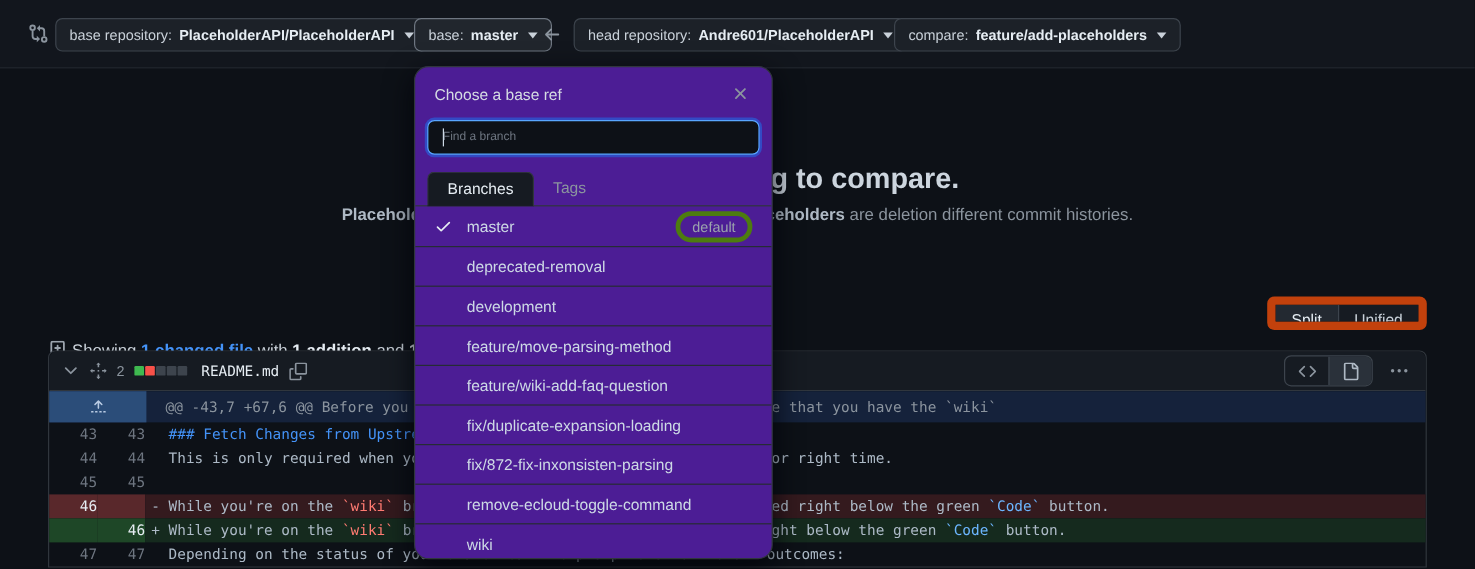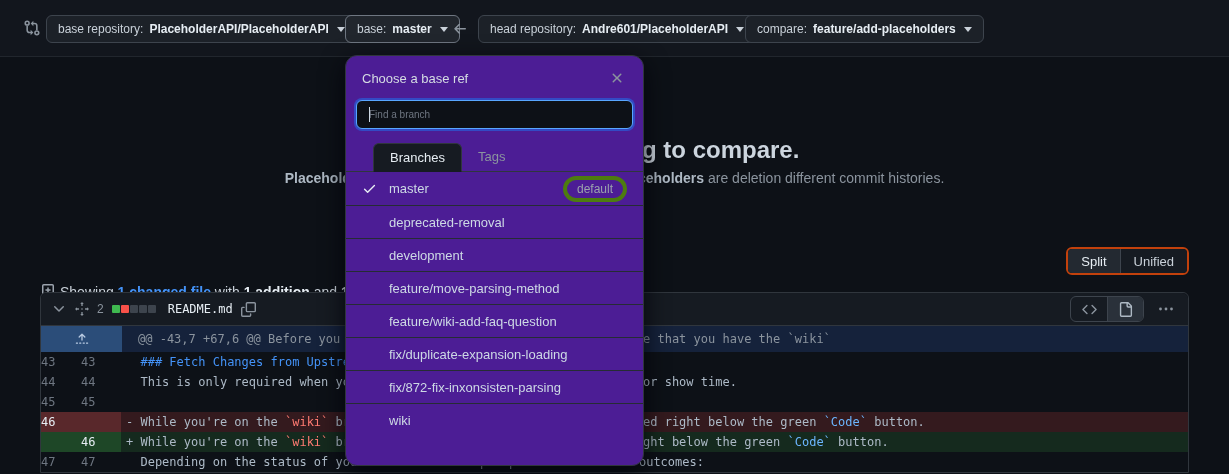--- a/index.html
+++ b/index.html
@@ -39,21 +39,21 @@
     font-size:14px; color:#8b949e; }
   .cmp-sub b { color:#aeb9c4; }
 
   
   .summary { position:absolute; left:40px; top:252px; display:flex; align-items:center;
     font-size:14px; white-space:pre; }
   .summary .ico { margin-right:4px; }
   .summary .link { color:#4493f8; font-weight:bold; cursor:pointer; }
   .summary b { color:#e6edf3; }
   .view-toggle { position:absolute; right:40px; top:247px; height:28px; display:flex;
-    border:2px solid #c2410c; border-radius:6px; overflow:hidden; font-size:13px; }
+    border:7px solid #c2410c; border-radius:6px; overflow:hidden; font-size:13px; }
   .view-toggle .seg { padding:0 13px; line-height:26px; color:#c9d1d9;
     background:#161b22; cursor:pointer; }
   .view-toggle .seg.active { background:#232931; color:#e6edf3; }
   .view-toggle .seg + .seg { border-left:1px solid #3d444d; }
 
   
   .diff-card { position:absolute; left:40px; top:292px; width:1149px;
     border:1px solid #30363d; border-radius:6px 6px 0 0; background:#0d1117; }
   .file-header { height:33px; background:#161b22; border-bottom:1px solid #30363d;
     border-radius:6px 6px 0 0; display:flex; align-items:center; padding:0 10px; gap:8px; }
@@ -72,21 +72,21 @@
   
   .hunk { display:flex; height:26px; background:#15223b; }
   .hunk-gutter { width:81px; background:#2b4d79; display:flex; align-items:center;
     justify-content:center; cursor:pointer; flex:none; }
   .hunk-text { flex:1; position:relative; font-family:"DejaVu Sans Mono", monospace;
     font-size:12px; line-height:26px; color:#8b949e; padding-left:16px; white-space:pre; overflow:hidden; }
   .hunk-text .rfrag { left:521px; }
 
   
   .drow { display:flex; height:20px; font-family:"DejaVu Sans Mono", monospace; font-size:12px; }
-  .drow .num { width:40px; flex:none; text-align:left; line-height:20px; color:#6e7681; }
+  .drow .num { width:40px; flex:none; text-align:right; line-height:20px; color:#6e7681; }
   .drow .code { flex:1; position:relative; line-height:20px; padding-left:5px;
     white-space:pre; color:#adbac7; overflow:hidden; }
   .drow.del .num { background:#59282b; color:#e6edf3; }
   .drow.del .code { background:#341a1e; }
   .drow.add .num { background:#1e4727; color:#e6edf3; }
   .drow.add .code { background:#152a1e; }
   .rfrag { position:absolute; top:0; left:522px; white-space:pre; }
   .md-h { color:#4493f8; }
   .tok-r { color:#ff7b72; }
   .tok-b { color:#6cb6ff;text-align:center; }
@@ -98,21 +98,21 @@
   .rp-head { display:flex; align-items:center; padding:12px 16px 8px; }
   .rp-title { flex:1; font-size:13px; color:#d5dce3; }
   .rp-close { cursor:pointer; padding:2px; }
   .rp-search { padding:4px 10px 14px; position:relative; }
   .rp-input { width:100%; height:29px; background:#0d1117; border:1px solid #58a6ff;
     border-radius:6px; box-shadow:0 0 0 2px rgba(31,111,235,0.55);
     padding:0 12px; font-size:10px; color:#c9d1d9; outline:none;
     font-family:"Liberation Sans", sans-serif; }
   .rp-input::placeholder { color:#6e7681; }
   .rp-caret { position:absolute; left:23px; top:11px; width:1px; height:15px; background:#cdd9e5; }
-  .rp-tabs { display:flex; padding-left:27px; border-bottom:1px solid #30363d; }
+  .rp-tabs { display:flex; padding-left:10px; border-bottom:1px solid #30363d; }
   .rp-tab { font-size:13px; padding:6px 16px; color:#8b949e; cursor:pointer; }
   .rp-tab.active { color:#e6edf3; background:#161b22; border:1px solid #30363d;
     border-bottom:1px solid #161b22; border-radius:6px 6px 0 0; margin-bottom:-1px; }
   .rp-list li { list-style:none; height:33px; display:flex; align-items:center;
     padding:0 16px; cursor:pointer; font-size:13px; color:#cdd9e5; }
   .rp-list li + li { border-top:1px solid #262c34; }
   .check-slot { width:27px; flex:none; display:flex; align-items:center; }
   .badge { margin-left:auto; font-size:12px; color:#9ba3ad; border:4px solid #4d7c0f;
     border-radius:999px; padding:1px 10px; line-height:16px; }
 </style>
@@ -250,21 +250,21 @@
 
   <div>
       <div class="drow ctx">
         <span class="num">43</span>
         <span class="num">43</span>
         <span class="code"><span class="md-h">  ### Fetch Changes from Upstream</span></span>
       </div>
       <div class="drow ctx">
         <span class="num">44</span>
         <span class="num">44</span>
-        <span class="code"><span>  This is only required when yo</span><span class="rfrag"><span>or show time.</span></span></span>
+        <span class="code"><span>  This is only required when yo</span><span class="rfrag"><span>or right time.</span></span></span>
       </div>
       <div class="drow ctx">
         <span class="num">45</span>
         <span class="num">45</span>
         <span class="code"></span>
       </div>
       <div class="drow del">
         <span class="num">46</span>
         <span class="num"></span>
         <span class="code"><span>- While you're on the </span><span class="tok-r">`wiki`</span><span> br</span><span class="rfrag"><span>ed right below the green </span><span class="tok-b">`Code`</span><span> button.</span></span></span>
@@ -328,16 +328,20 @@
       <li>
         <span class="check-slot"></span>
         <span>fix/duplicate-expansion-loading</span>
       </li>
       <li>
         <span class="check-slot"></span>
         <span>fix/872-fix-inxonsisten-parsing</span>
       </li>
       <li>
         <span class="check-slot"></span>
+        <span>remove-ecloud-toggle-command</span>
+      </li>
+      <li>
+        <span class="check-slot"></span>
         <span>wiki</span>
       </li>
     </ul>
 </div>
 
 </body></html>

